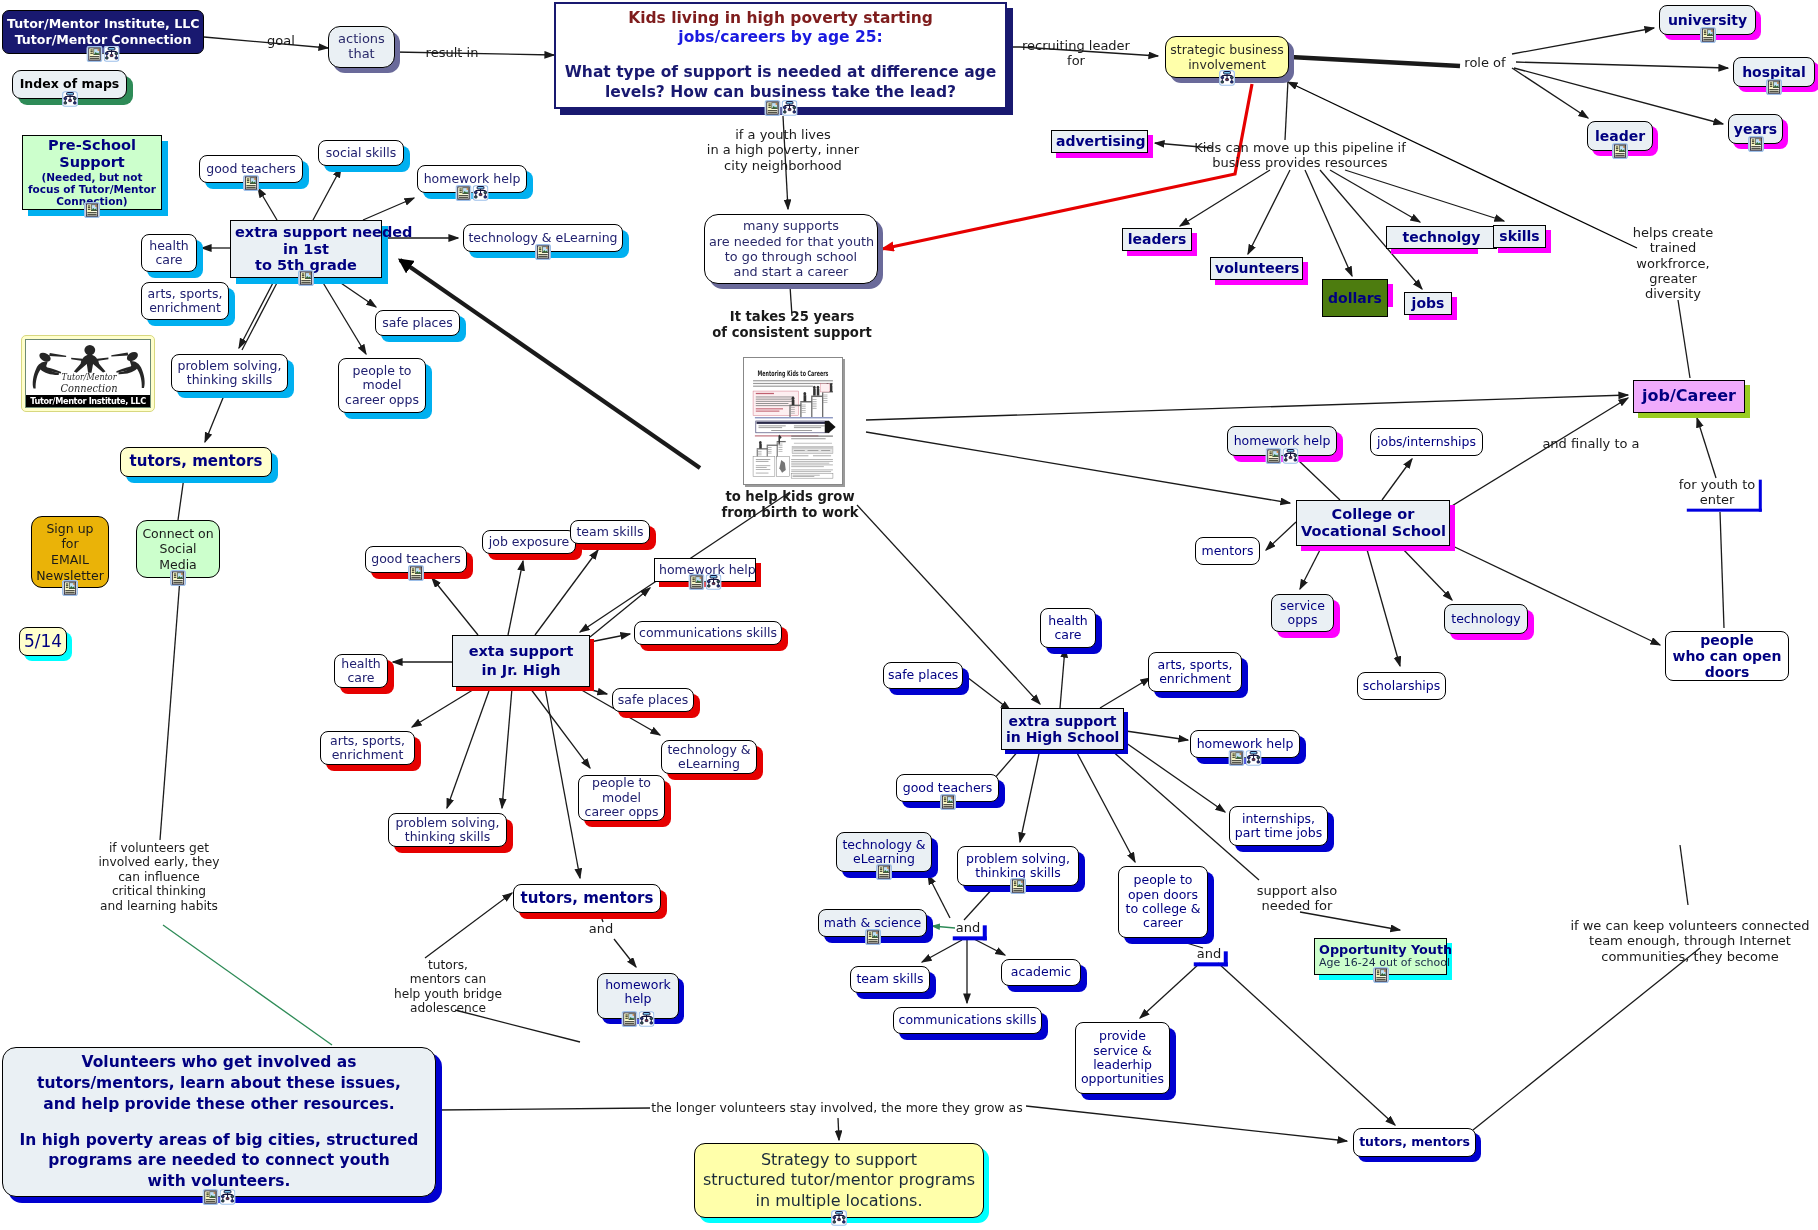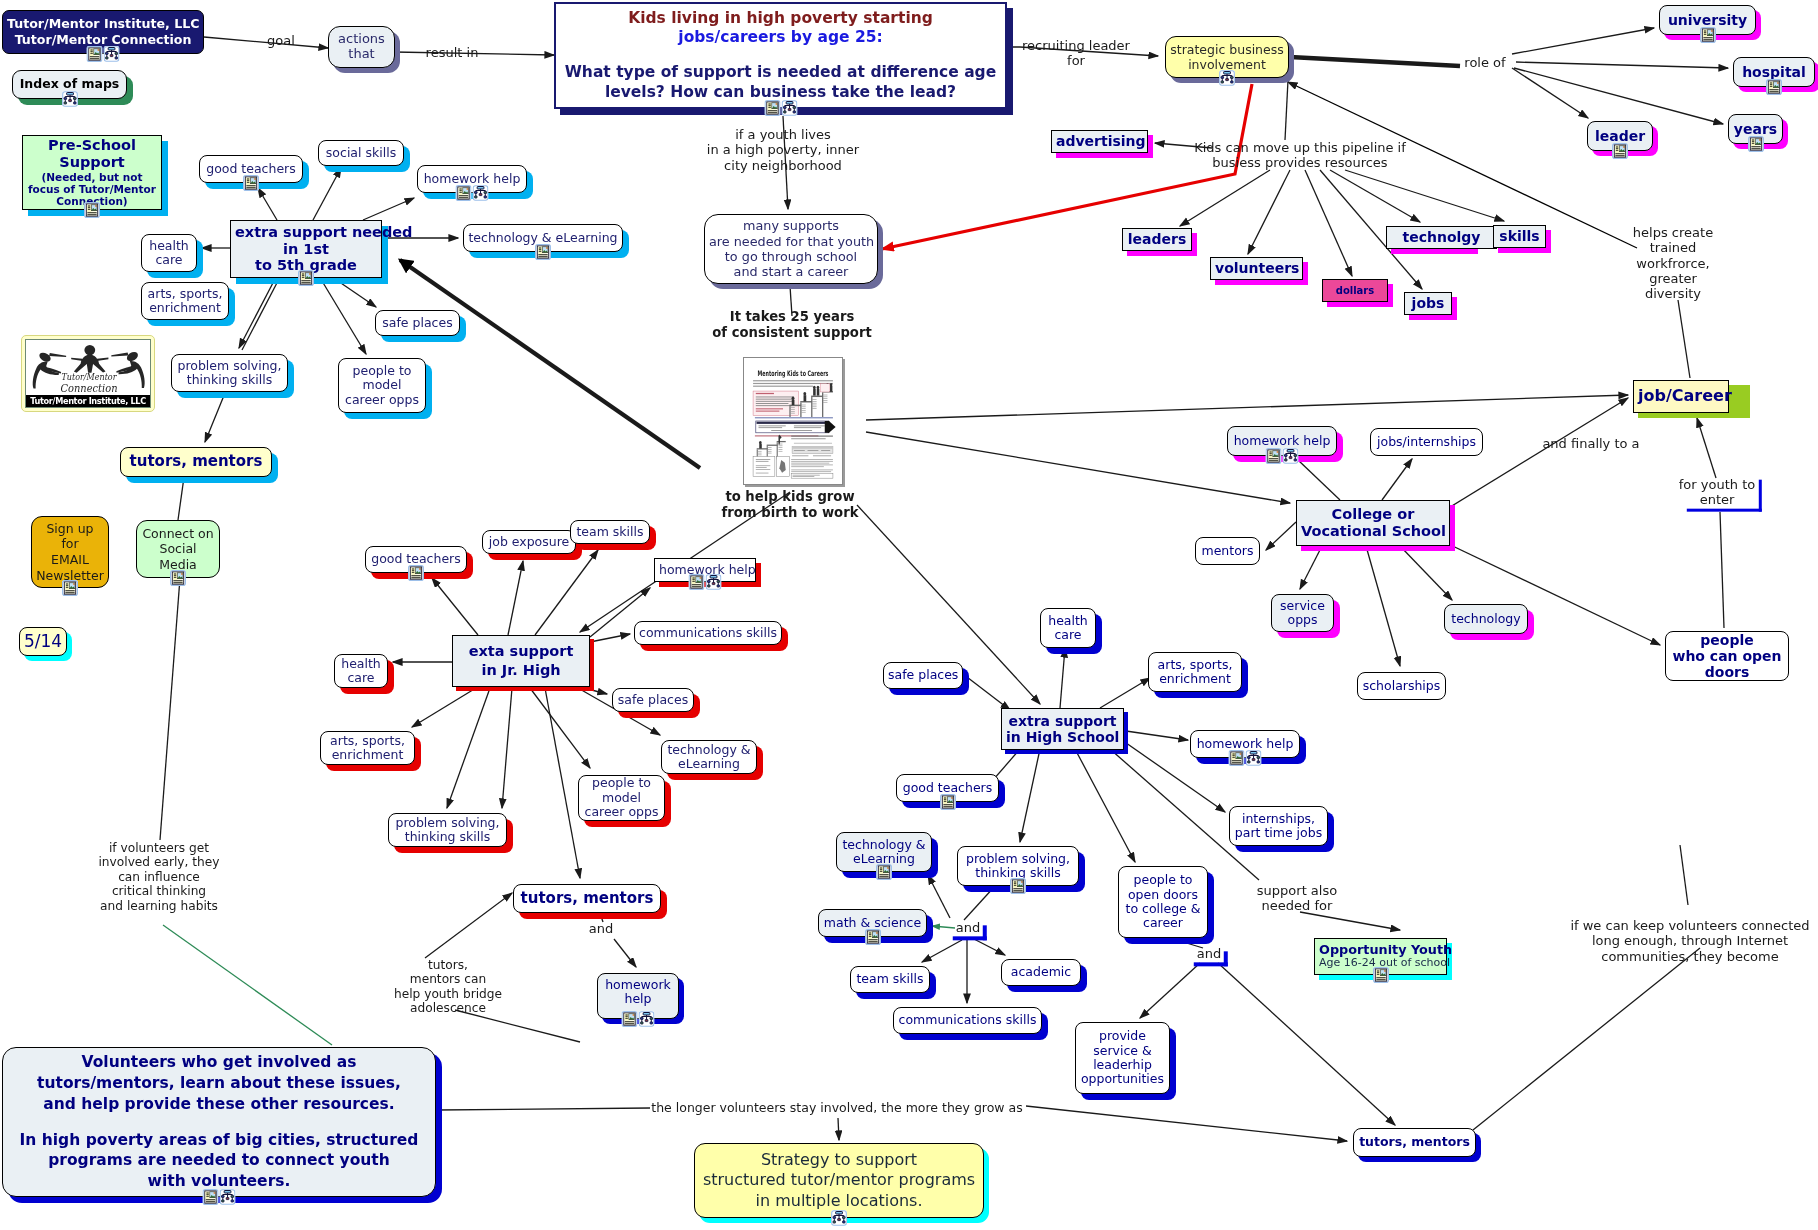--- a/index.html
+++ b/index.html
@@ -205,21 +205,21 @@
     </div>
 <div class="lbl" id="lbl-support-also" style="left:1297px;top:898px;font-size:13px;font-weight:normal;">
       <span class="ln">support also</span>
       <span class="ln">needed for</span>
     </div>
 <div class="lbl" id="lbl-longer-volunteers" style="left:837px;top:1108px;font-size:12.5px;font-weight:normal;">
       <span class="ln">the longer volunteers stay involved, the more they grow as</span>
     </div>
 <div class="lbl" id="lbl-if-we-keep" style="left:1690px;top:941px;font-size:13px;font-weight:normal;">
       <span class="ln">if we can keep volunteers connected</span>
-      <span class="ln">long enough, through Internet</span>
+      <span class="ln">team enough, through Internet</span>
       <span class="ln">communities, they become</span>
     </div>
 <div class="node" id="title" style="left:2px;top:10px;width:202px;height:44px;background:#191970;border-radius:7px;border:1px solid #000000;color:#ffffff;font-size:12.6px;font-weight:bold;line-height:1.3;">
       <span class="txt">
         <span class="ln" style="">Tutor/Mentor Institute, LLC</span>
         <span class="ln" style="">Tutor/Mentor Connection</span>
       </span>
       <span class="icons">
         <span class="ico"><svg viewBox="0 0 16 16" width="16" height="16">
             <rect x="0" y="0" width="16" height="16" rx="2.5" fill="#ffffff"></rect>
@@ -450,21 +450,21 @@
         <span class="ln" style="">leaders</span>
       </span>
     </div>
 <div class="shadow" style="left:1215px;top:262px;width:93px;height:23px;background:#ff00ff;border-radius:0px;"></div>
     <div class="node" id="volunteers" style="left:1210px;top:257px;width:93px;height:23px;background:#eaf0f4;border-radius:0px;border:1.5px solid #000000;color:#000080;font-size:14px;font-weight:bold;line-height:1.15;">
       <span class="txt">
         <span class="ln" style="">volunteers</span>
       </span>
     </div>
 <div class="shadow" style="left:1327px;top:284px;width:66px;height:23px;background:#ff00ff;border-radius:0px;"></div>
-    <div class="node" id="dollars" style="left:1322px;top:279px;width:66px;height:23px;background:#ec4899;border-radius:0px;border:1.5px solid #000000;color:#000080;font-size:10px;font-weight:bold;line-height:1.15;">
+    <div class="node" id="dollars" style="left:1322px;top:279px;width:66px;height:38px;background:#4d7c0f;border-radius:0px;border:1.5px solid #000000;color:#000080;font-size:14px;font-weight:bold;line-height:1.15;">
       <span class="txt">
         <span class="ln" style="">dollars</span>
       </span>
     </div>
 <div class="shadow" style="left:1409px;top:297px;width:48px;height:23px;background:#ff00ff;border-radius:0px;"></div>
     <div class="node" id="jobs" style="left:1404px;top:292px;width:48px;height:23px;background:#eaf0f4;border-radius:0px;border:1.5px solid #000000;color:#000080;font-size:14px;font-weight:bold;line-height:1.15;">
       <span class="txt">
         <span class="ln" style="">jobs</span>
       </span>
     </div>
@@ -1191,21 +1191,21 @@
         <span class="ln" style="">scholarships</span>
       </span>
     </div>
 <div class="shadow" style="left:1450px;top:610px;width:84px;height:30px;background:#ff00ff;border-radius:8px;"></div>
     <div class="node" id="technology-college" style="left:1444px;top:604px;width:84px;height:30px;background:#eaf0f4;border-radius:8px;border:1.5px solid #000000;color:#000080;font-size:12.5px;font-weight:normal;line-height:1.15;">
       <span class="txt">
         <span class="ln" style="">technology</span>
       </span>
     </div>
 <div class="shadow" style="left:1638px;top:385px;width:112px;height:33px;background:#99cc22;border-radius:0px;"></div>
-    <div class="node" id="job-career" style="left:1633px;top:380px;width:96px;height:33px;background:#fef9c3;border-radius:0px;border:1.5px solid #000000;color:#000080;font-size:16px;font-weight:bold;line-height:1.15;">
+    <div class="node" id="job-career" style="left:1633px;top:380px;width:112px;height:33px;background:#f0abfc;border-radius:0px;border:1.5px solid #000000;color:#000080;font-size:16px;font-weight:bold;line-height:1.15;">
       <span class="txt">
         <span class="ln" style="">job/Career</span>
       </span>
     </div>
 <div class="node" id="people-open-doors-2" style="left:1665px;top:631px;width:124px;height:50px;background:#ffffff;border-radius:8px;border:1.5px solid #000000;color:#000080;font-size:14px;font-weight:bold;line-height:1.15;">
       <span class="txt">
         <span class="ln" style="">people</span>
         <span class="ln" style="">who can open</span>
         <span class="ln" style="">doors</span>
       </span>

